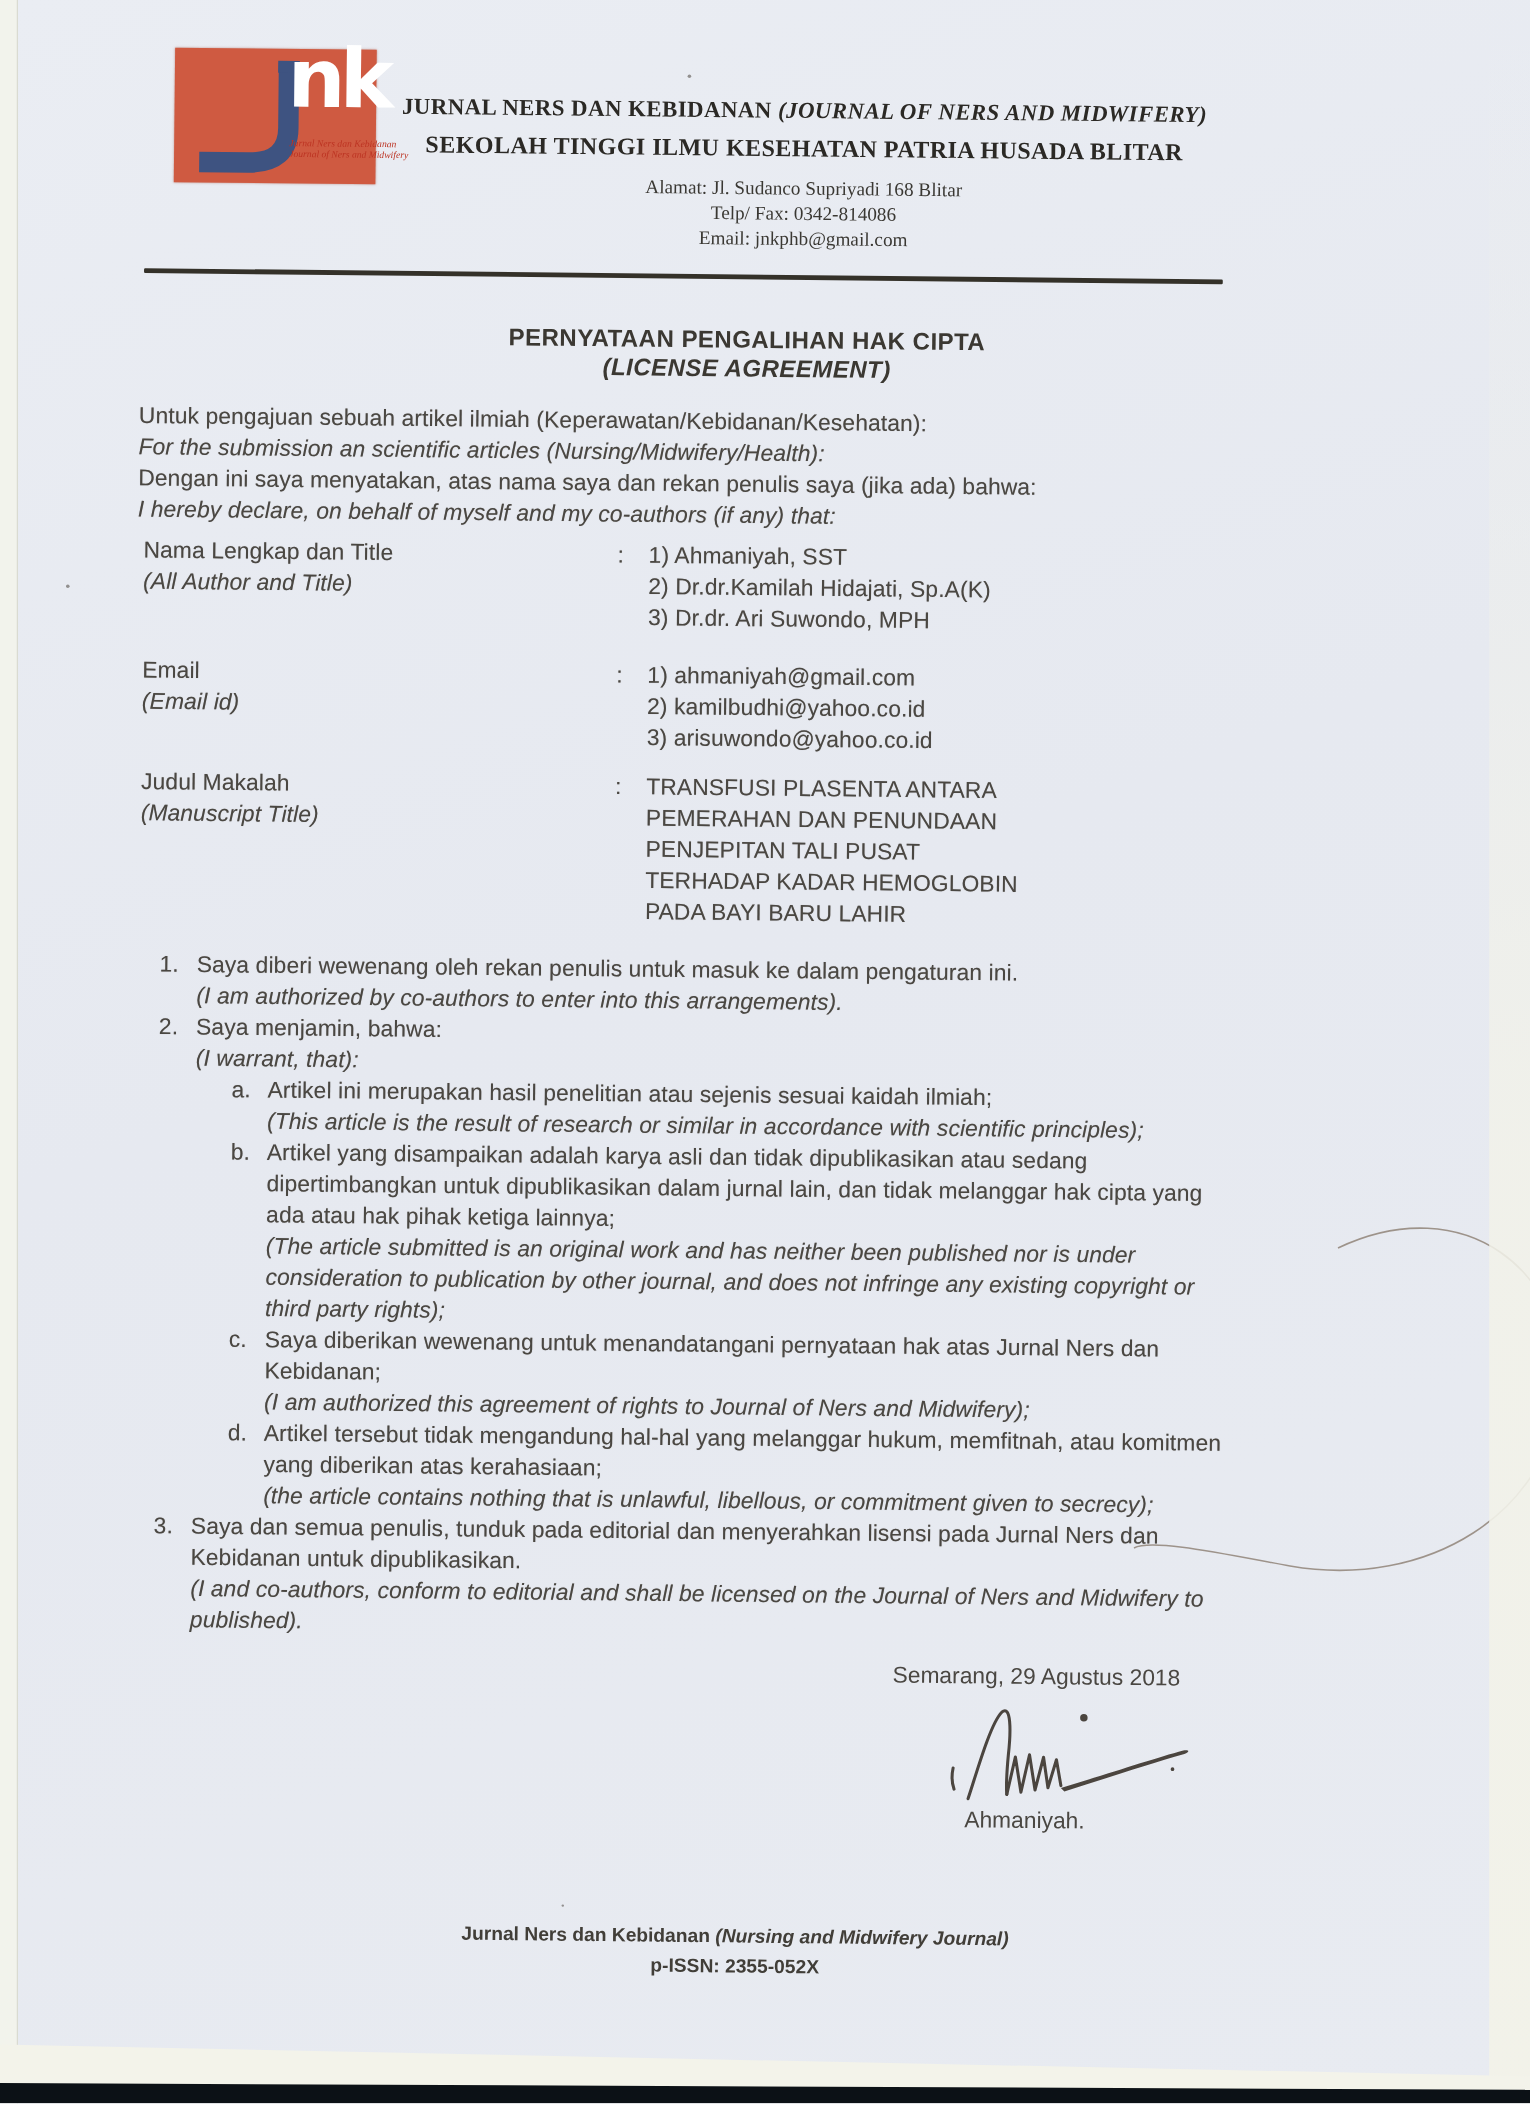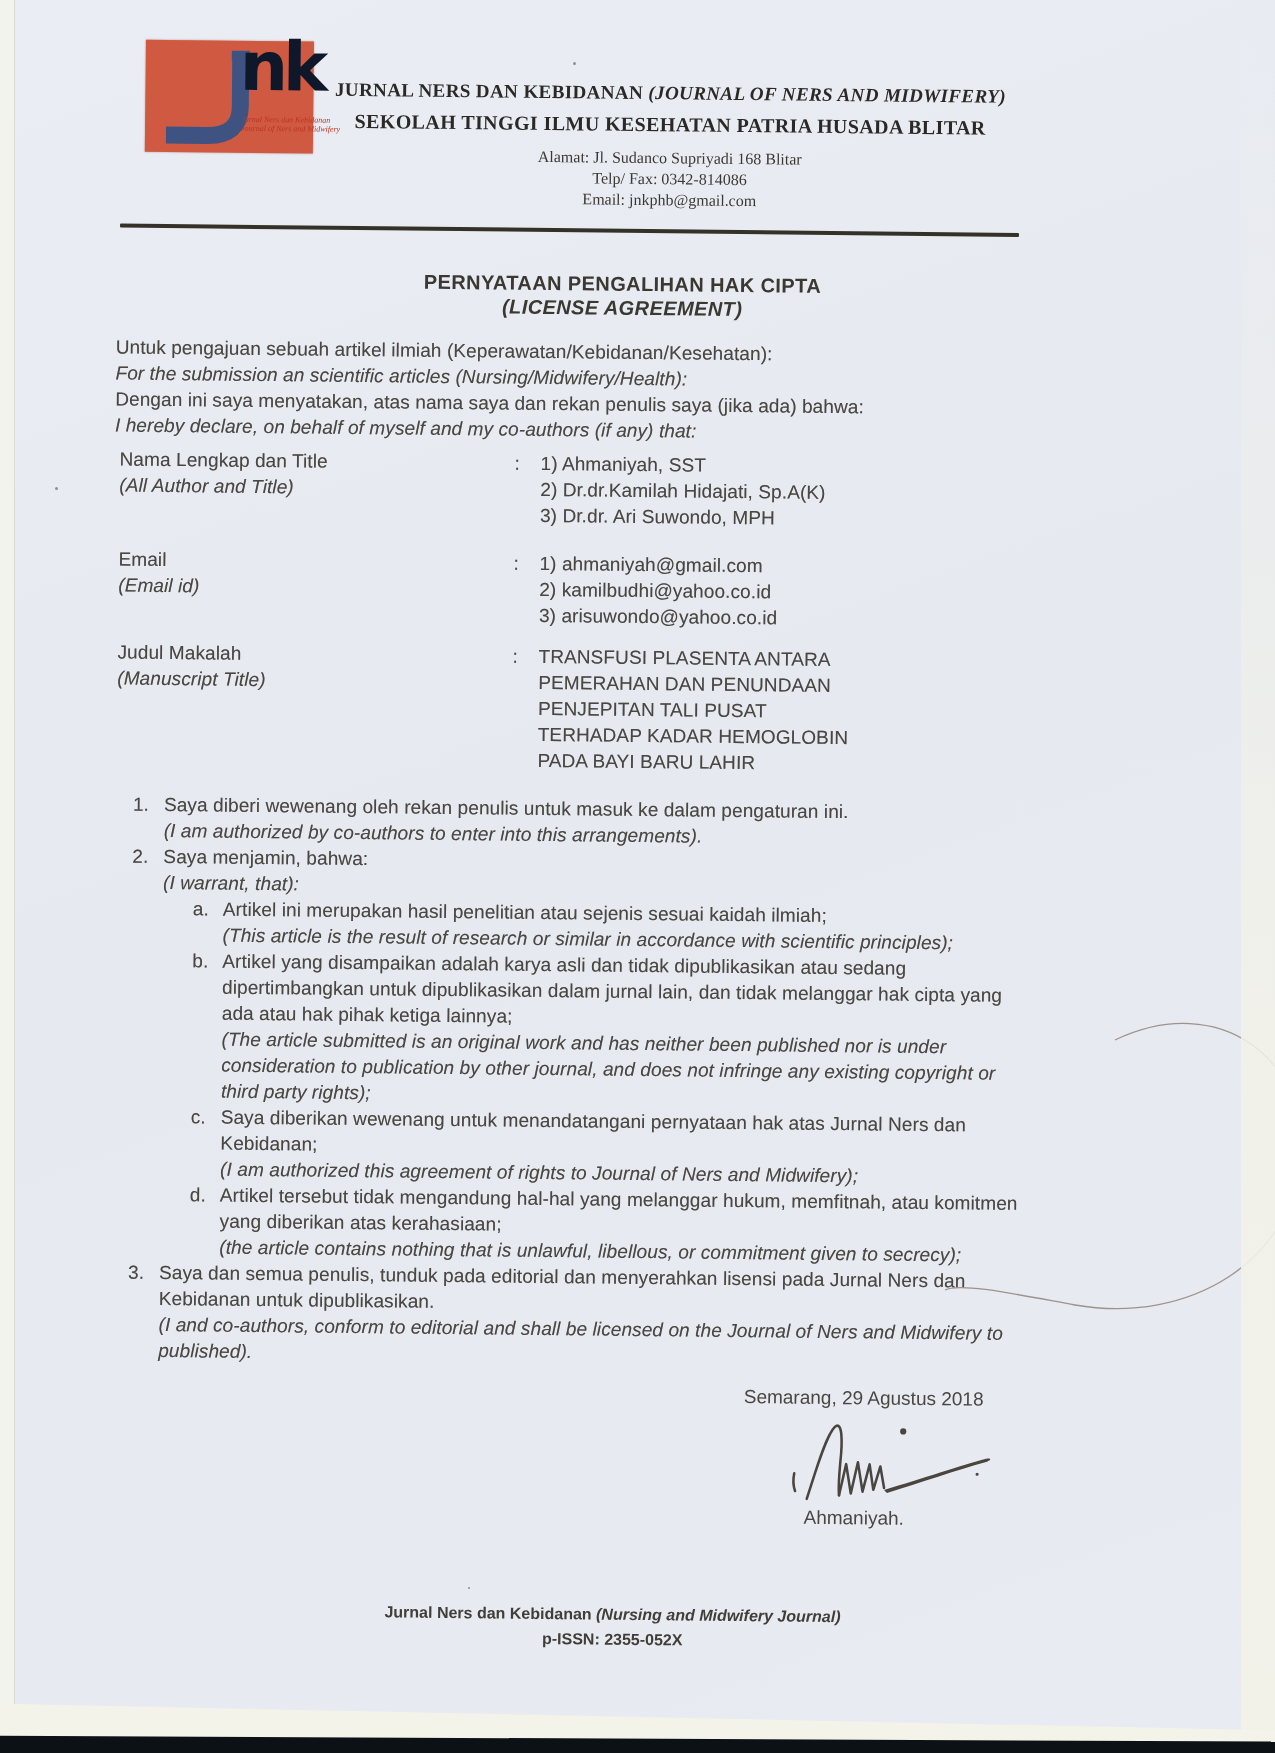--- a/index.html
+++ b/index.html
@@ -17,21 +17,21 @@
   .edge-bottom-paper{position:absolute;left:0;right:0;bottom:0;height:60px;background:#f3f3ea;z-index:6;
     clip-path:polygon(0 18%,100% 62%,100% 100%,0 100%);}
   .edge-bottom-dark{position:absolute;left:0;right:0;bottom:0;height:22px;background:#0c1116;z-index:7;
     clip-path:polygon(0 22%,100% 48%,100% 100%,0 100%);}
   .speck{position:absolute;width:3px;height:3px;border-radius:50%;background:rgba(75,70,62,.55);z-index:4;}
   
   .logo{position:absolute;left:137px;top:45px;width:168px;height:112px;background:#cf5a41;
     box-shadow:0 0 2px rgba(160,70,50,.6);}
   .logo svg{position:absolute;left:0;top:0;}
   .logo .nk{position:absolute;left:94px;top:-8px;font-family:"DejaVu Sans",sans-serif;
-    font-weight:bold;font-size:68px;letter-spacing:-5px;color:#0f172a;line-height:1;}
+    font-weight:bold;font-size:68px;letter-spacing:-5px;color:#ffffff;line-height:1;}
   .logo .tag{position:absolute;left:96px;top:74px;font-family:"Liberation Serif",serif;
     font-style:italic;font-size:8px;line-height:9px;color:#bc3322;white-space:nowrap;}
   
   .head-text{position:absolute;left:207px;top:82px;width:910px;text-align:center;
     font-family:"Liberation Serif",serif;color:#2b2925;}
   .h1{font-size:19px;font-weight:bold;letter-spacing:.4px;}
   .h1 .it{font-style:italic;}
   .h2{font-size:20px;font-weight:bold;margin-top:9px;letter-spacing:.4px;}
   .addr{margin-top:11px;font-size:16px;line-height:21px;color:#3a3833;}
   .divider{position:absolute;left:113px;top:229px;width:899px;height:4px;background:#343129;border-radius:1px;}

